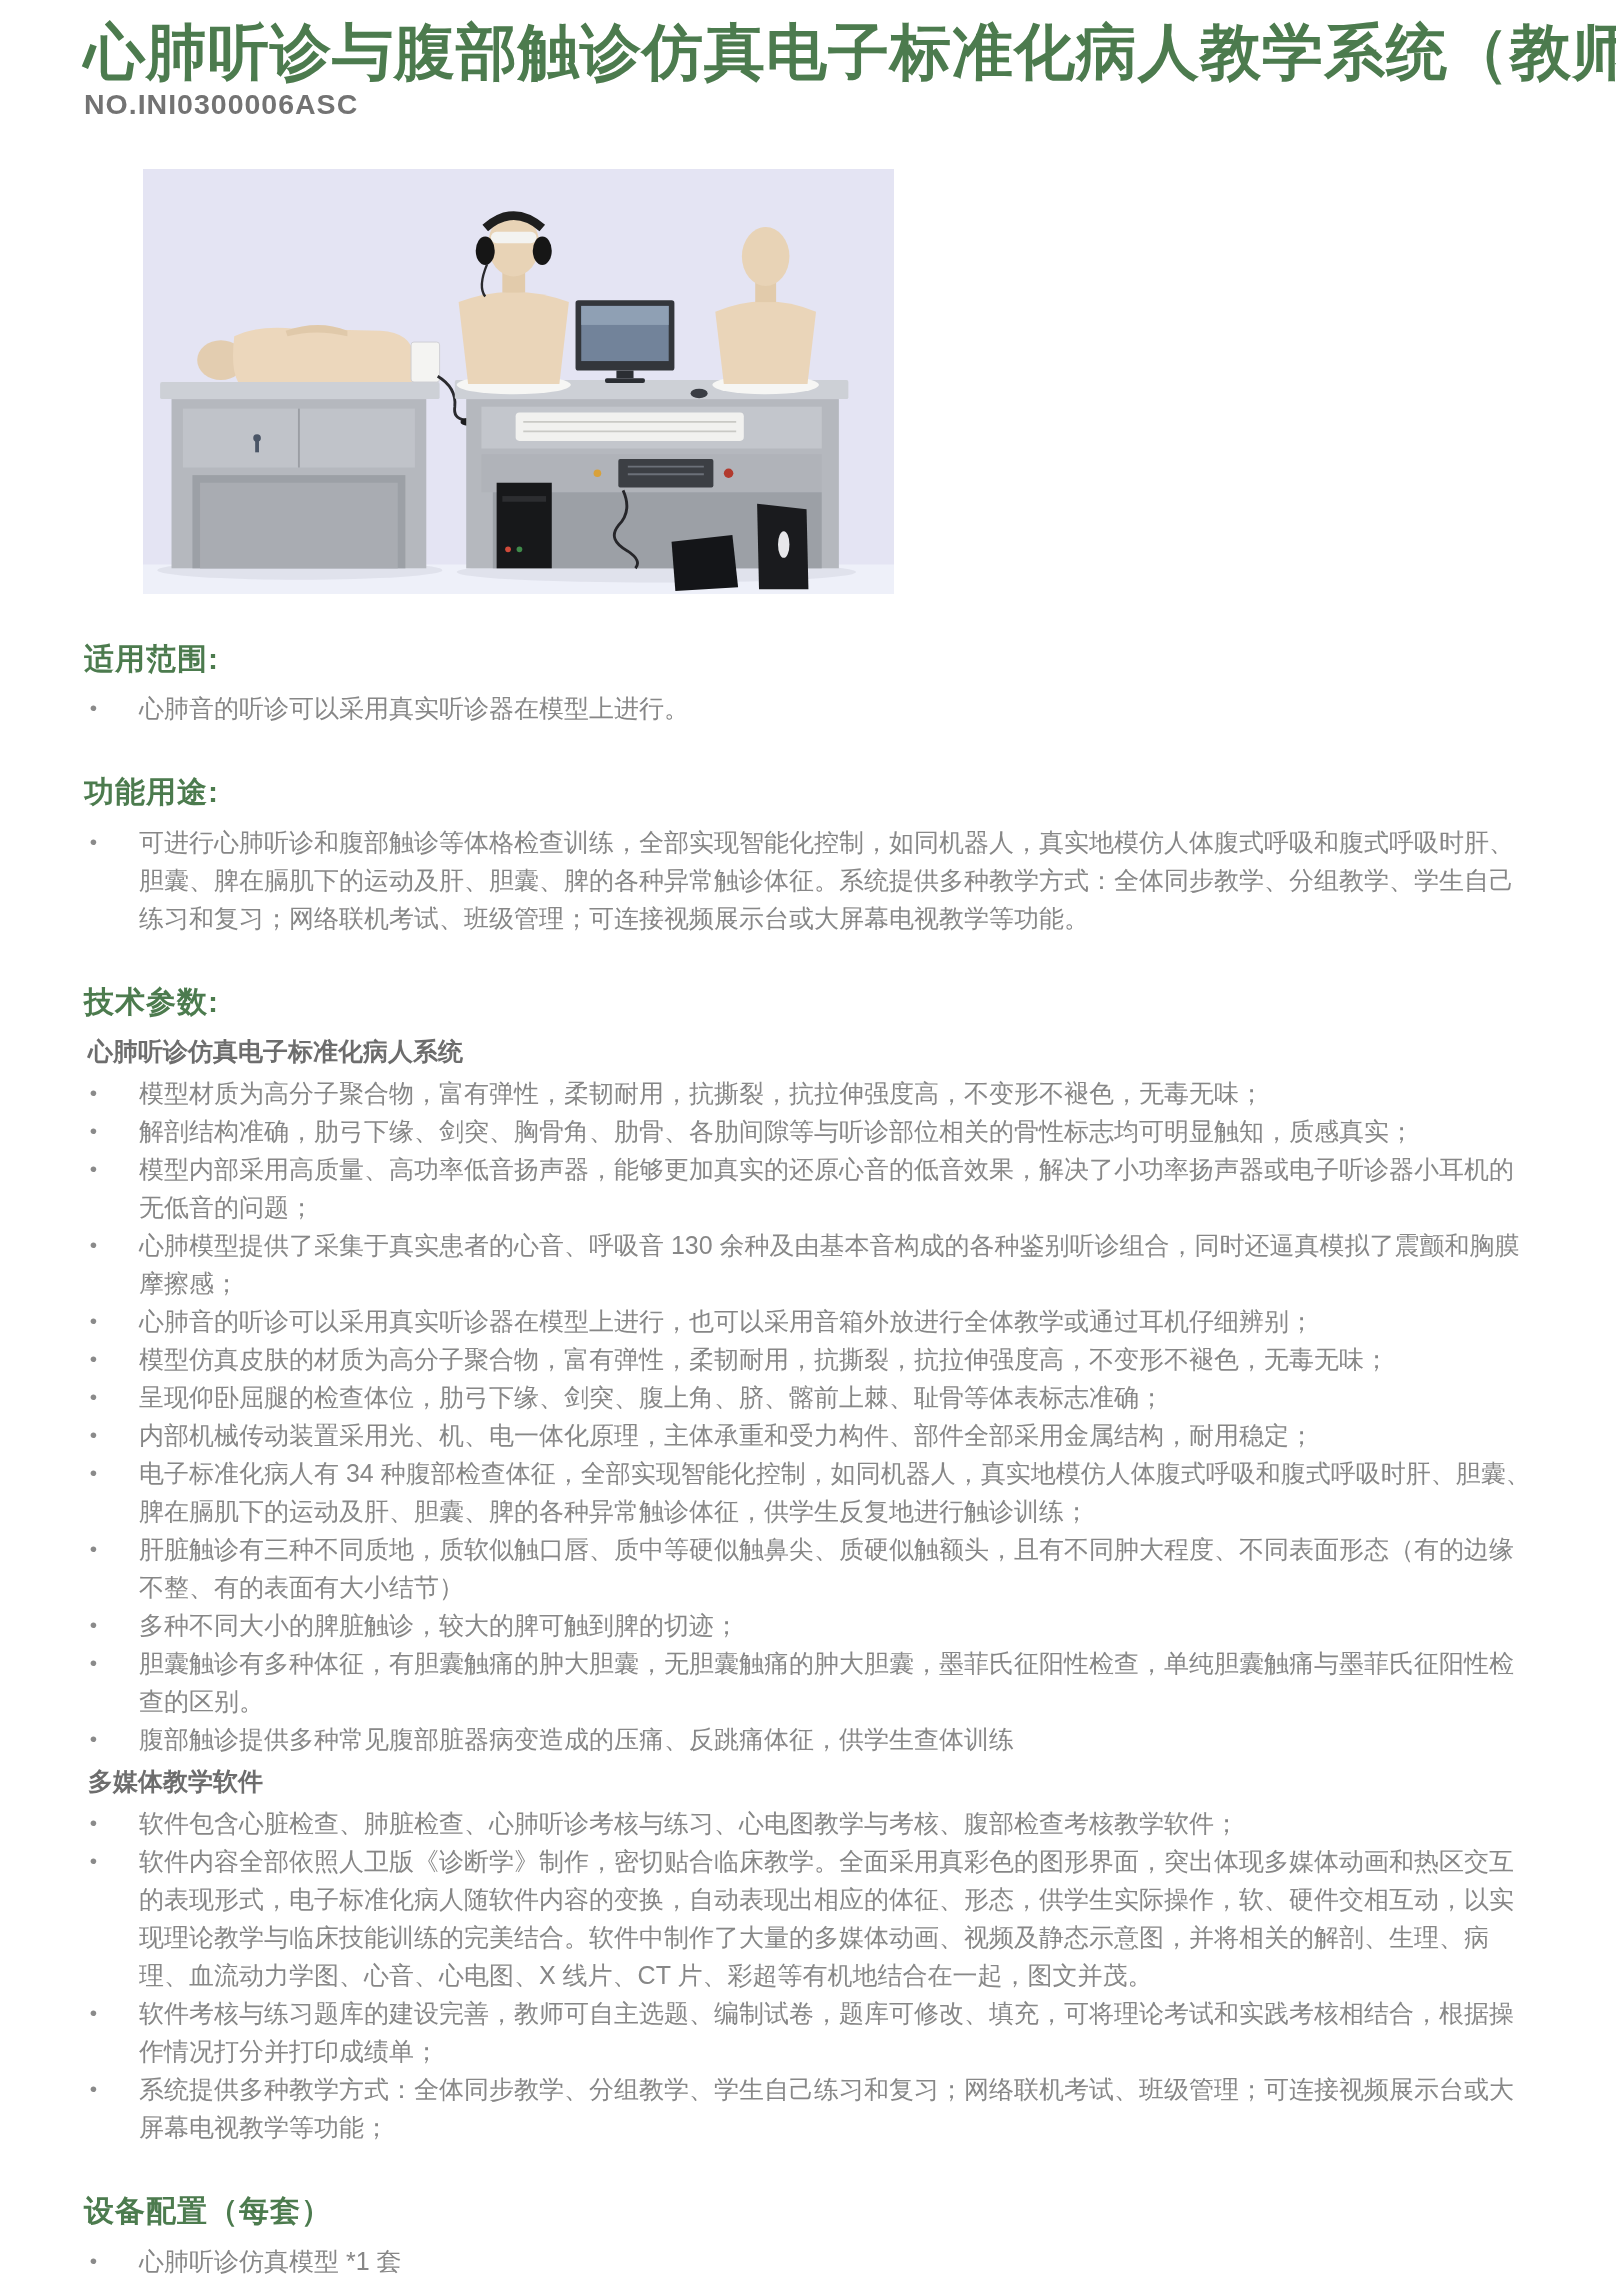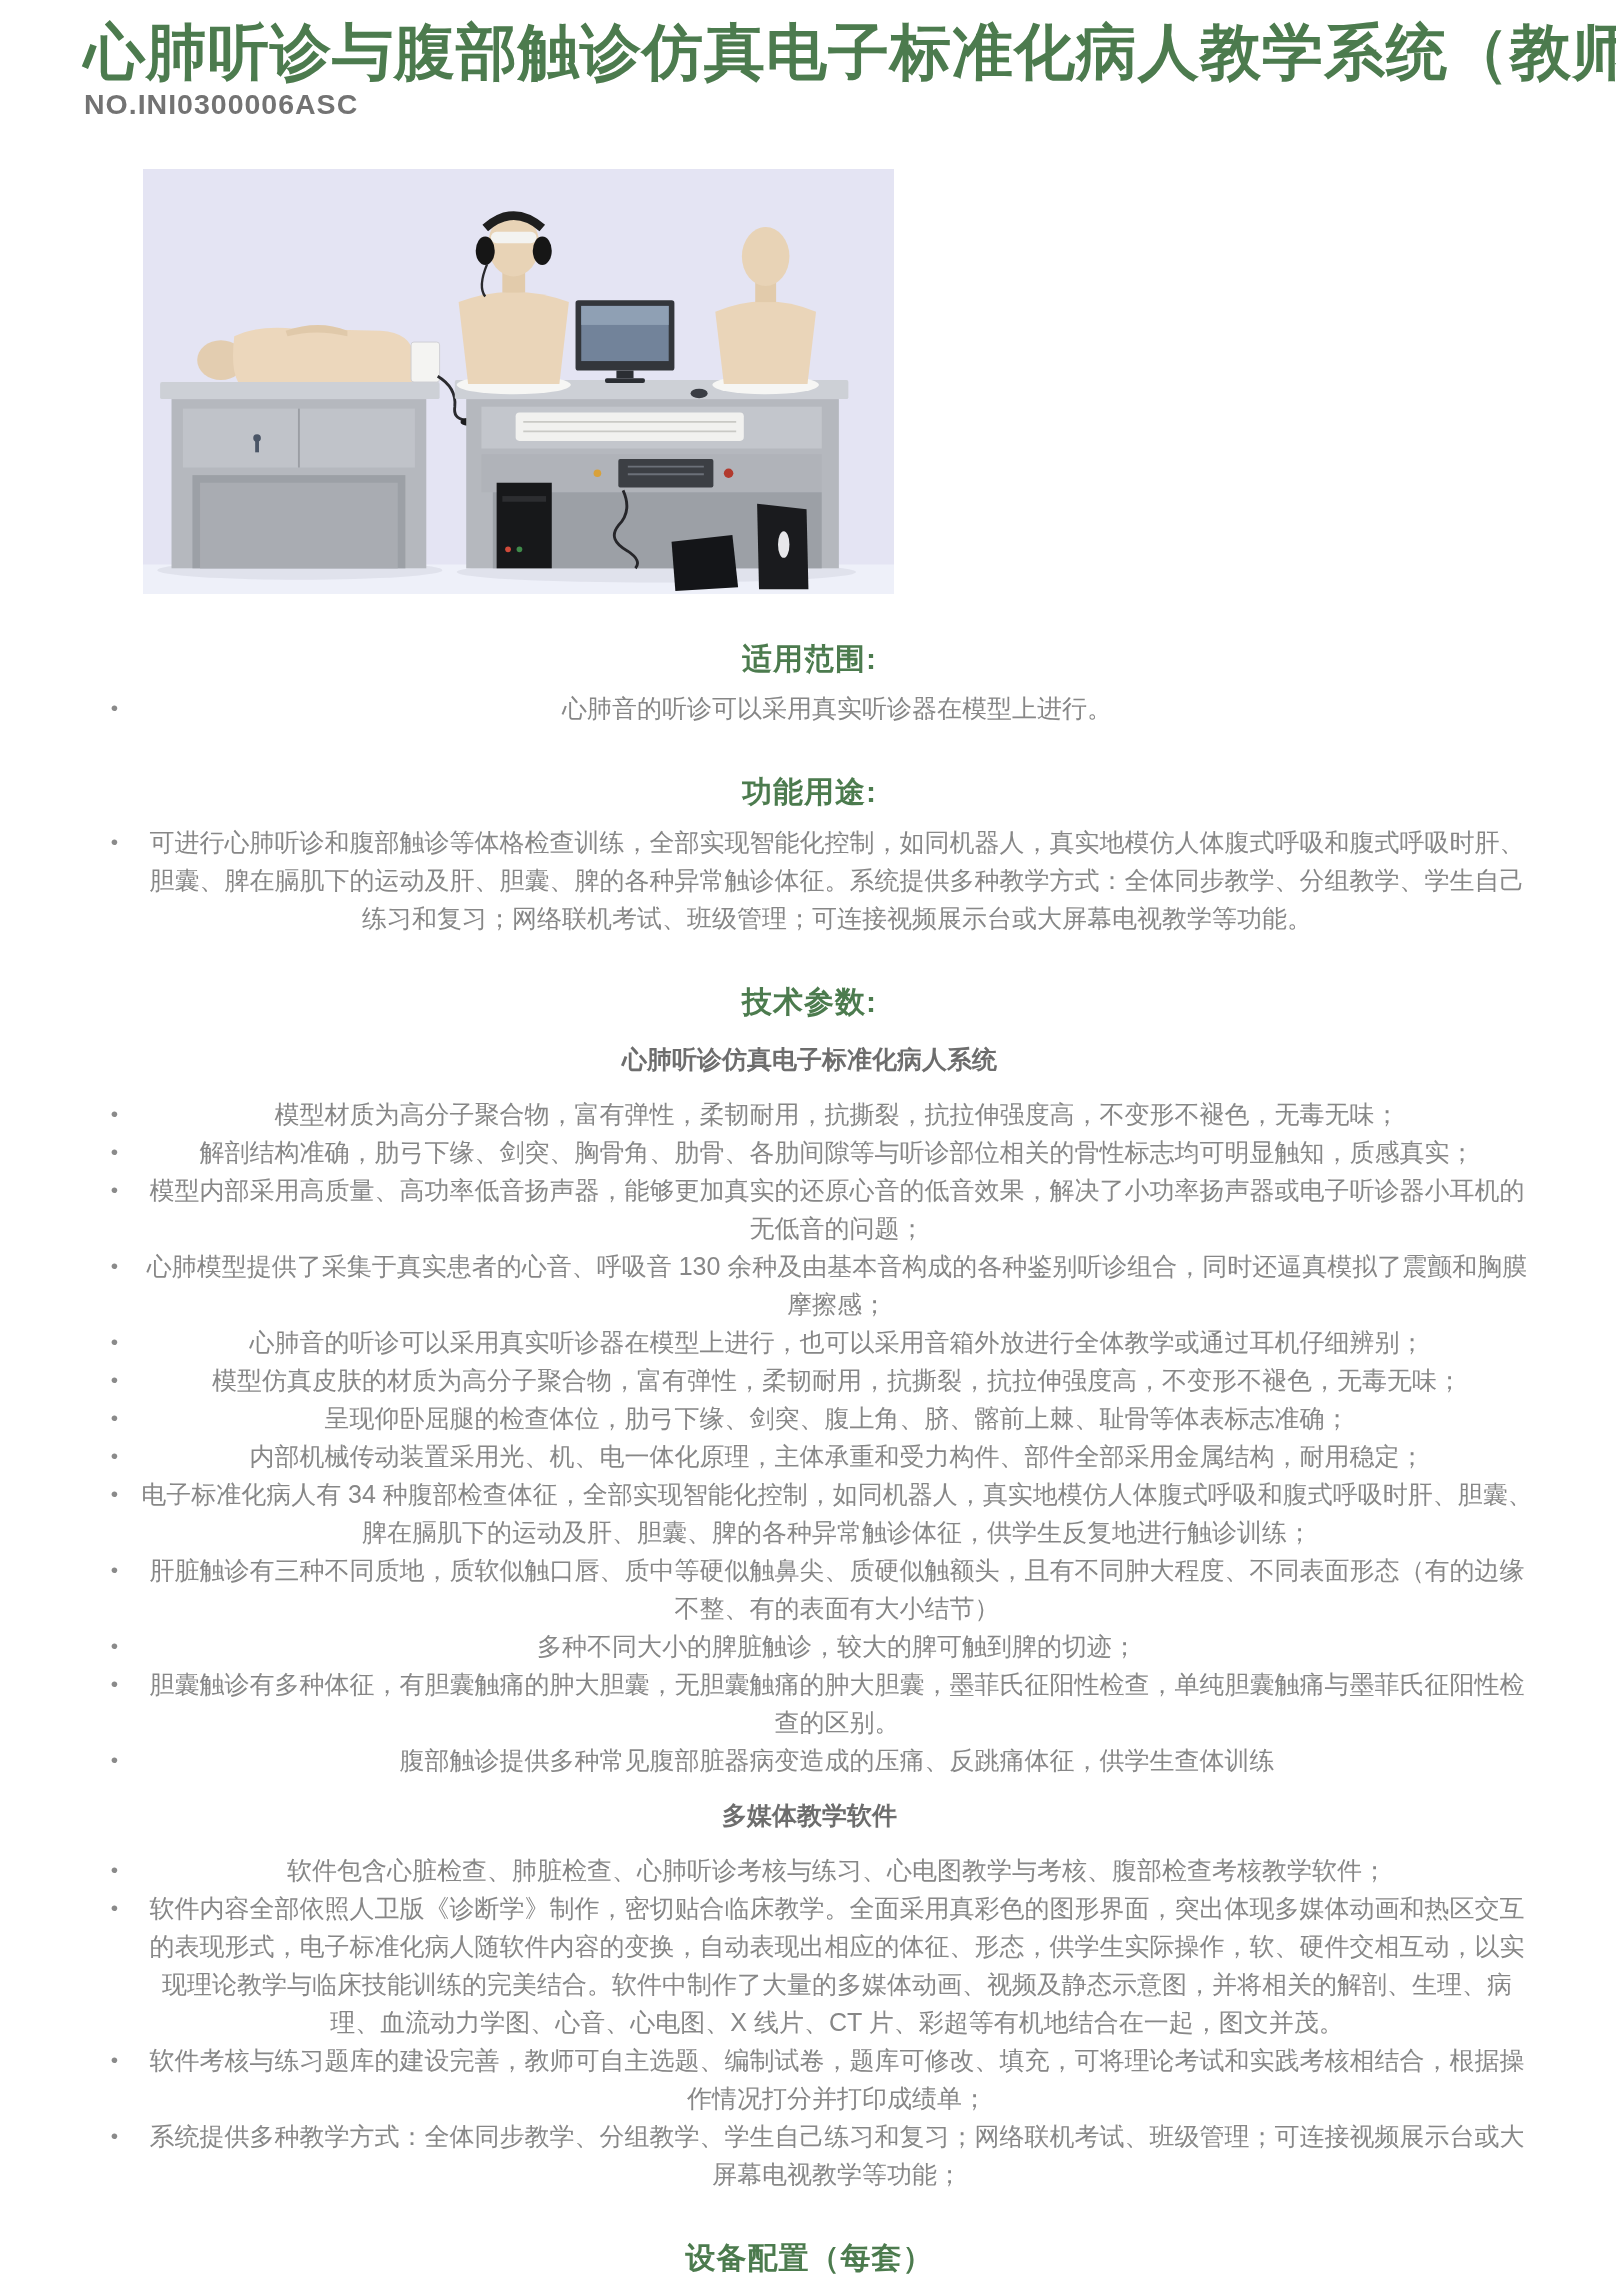--- a/index.html
+++ b/index.html
@@ -17,27 +17,27 @@
   .model-no{
     font-size:28.5px;font-weight:700;color:#737373;margin-top:7.6px;letter-spacing:1px;
   }
 
   .photo{
     margin:48px 0 0 59px;width:751px;height:425px;position:relative;
     background:var(--photobg,#e4e4f3);
   }
   .photo svg{display:block;width:751px;height:425px;}
 
-  .sec{margin-top:44px;text-align:center;}
+  .sec{margin-top:44px;}
   .sec-h{
     font-size:30px;line-height:42px;font-weight:700;margin:0 0 9.5px 0;
     color:var(--green,#4c7b4e);letter-spacing:1px;
   }
   .group-h{
-    font-size:25px;line-height:38px;font-weight:700;margin:17px;color:#6d6d6d;
+    font-size:25px;line-height:38px;font-weight:700;margin:4px;color:#6d6d6d;
   }
   ul.blist{
     list-style:none;margin:0;padding:0;
     font-size:25px;line-height:38px;color:#878787;
   }
   ul.blist li{display:flex;margin:0;}
   ul.blist .b{
     flex:0 0 55px;width:55px;padding-left:5.7px;box-sizing:border-box;
     font-size:21px;color:#8a8a8a;
   }

